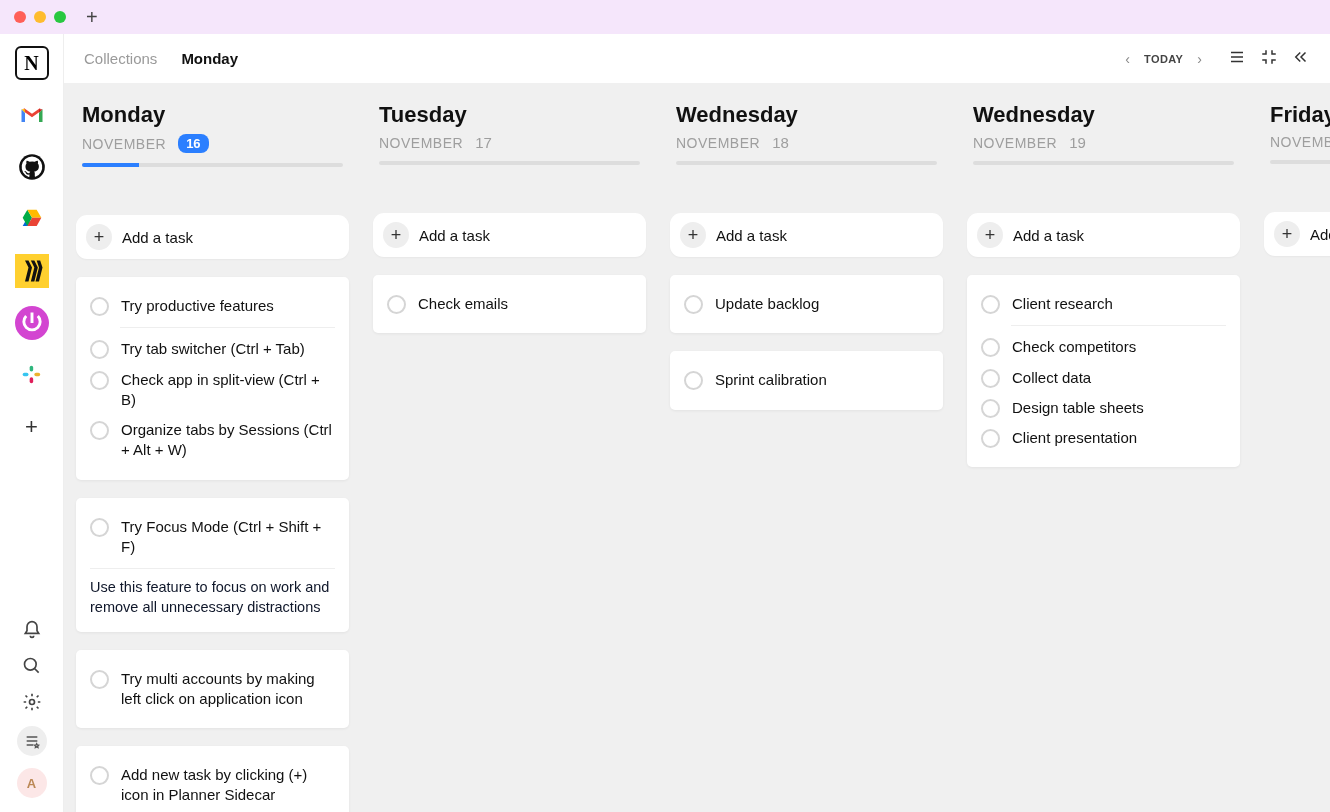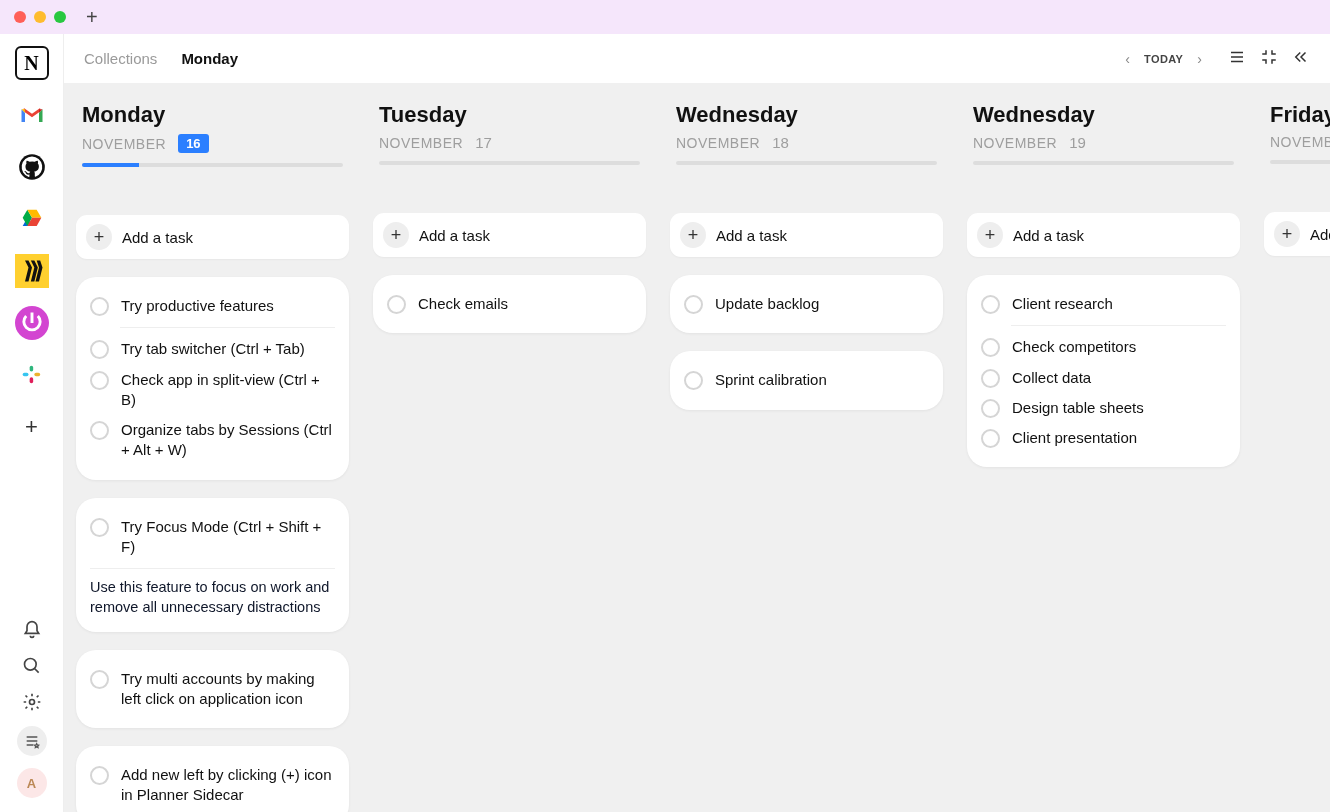--- a/index.html
+++ b/index.html
@@ -26,28 +26,28 @@
 .nav-ar { font-size: 14px; color: #888; cursor: pointer; }
 .today-btn { font-size: 11px; font-weight: 700; letter-spacing: 0.4px; cursor: pointer; }
 .icset { display: flex; align-items: center; gap: 14px; margin-left: 8px; }
 .icbtn { cursor: pointer; color: #333; }
 .board { flex: 1; background: #f0f0f0; display: flex; overflow-x: hidden; padding: 0; }
 .col { width: 297px; flex-shrink: 0; padding: 18px 12px; }
 .col-head { padding: 0 6px 4px; }
 .day-name { font-size: 22px; font-weight: 700; color: #111; }
 .month-row { display: flex; align-items: center; gap: 12px; margin-top: 6px; }
 .month-lbl { font-size: 14px; font-weight: 500; color: #9e9e9e; letter-spacing: 0.5px; }
-.date-badge { background: #2b7fff; color: #fff; font-size: 13px; font-weight: 600; padding: 2px 8px; border-radius: 3px; }
+.date-badge { background: #2b7fff; color: #fff; font-size: 13px; font-weight: 600; padding: 2px 8px; border-radius: 8px; }
 .date-num { font-size: 15px; color: #9e9e9e; font-weight: 500; }
 .progress { height: 4px; background: #ddd; border-radius: 2px; margin-top: 10px; width: 100%; overflow: hidden; }
 .progress-fill { height: 100%; background: #2b7fff; }
 .add-card { margin-top: 44px; background: #fff; border-radius: 11px; height: 44px; display: flex; align-items: center; padding: 0 10px; gap: 10px; cursor: pointer; box-shadow: 0 1px 2px rgba(0,0,0,0.04); }
 .add-plus { width: 26px; height: 26px; border-radius: 50%; background: #eee; display: flex; align-items: center; justify-content: center; font-size: 18px; color: #333; }
 .add-txt { font-size: 15px; color: #111; }
-.task-card { margin-top: 18px; background: #fff; border-radius: 20px; padding: 14px 14px; box-shadow: 0 1px 3px rgba(0,0,0,0.06); }
+.task-card { margin-top: 18px; background: #fff; border-radius: 5px; padding: 14px 14px; box-shadow: 0 1px 3px rgba(0,0,0,0.06); }
 .task-row { display: flex; align-items: flex-start; gap: 12px; padding: 5px 0; }
 .chk { width: 19px; height: 19px; border: 2px solid #d5d5d5; border-radius: 50%; flex-shrink: 0; margin-top: 1px; cursor: pointer; }
 .task-txt { font-size: 15px; color: #111; line-height: 1.35; }
 .divider { height: 1px; background: #eee; margin: 6px 0 6px 30px; }
 .note-txt { font-size: 14.5px; color: #0f172a; line-height: 1.4; margin-top: 8px; }
 
 .ic-notion { border:2px solid #111; border-radius:6px; font-weight:900; font-size:20px; font-family:Georgia,serif; width:34px; height:34px; display:flex;align-items:center;justify-content:center; }
 .ic-miro { background:#ffd02f; width:34px;height:34px; display:flex;align-items:center;justify-content:center;font-weight:900; }
 .ic-power { background:#d345d1; border-radius:50%; width:34px;height:34px;display:flex;align-items:center;justify-content:center;color:#fff; }
 .collapse-ic { width:30px;height:30px;border-radius:50%;background:#eee;display:flex;align-items:center;justify-content:center; }
@@ -215,21 +215,21 @@
           </div>
           <div class="task-card">
             <div class="task-row">
               <div class="chk"></div>
               <div class="task-txt">Try multi accounts by making left click on application icon</div>
             </div>
           </div>
           <div class="task-card">
             <div class="task-row">
               <div class="chk"></div>
-              <div class="task-txt">Add new left by clicking (+) icon in Planner Sidecar</div>
+              <div class="task-txt">Add new task by clicking (+) icon in Planner Sidecar</div>
             </div>
           </div>
         </div>
         <div class="col">
           <div class="col-head">
             <div class="day-name">Tuesday</div>
             <div class="month-row">
               <span class="month-lbl">NOVEMBER</span>
               <span class="date-num">17</span>
             </div>

